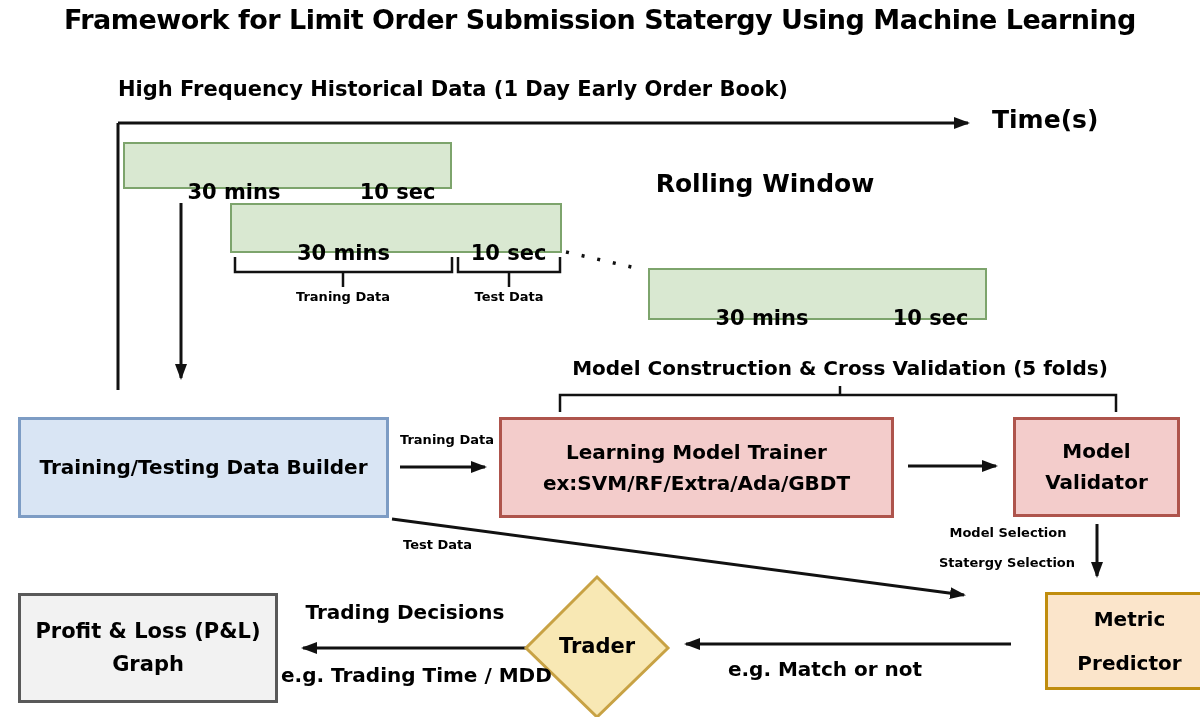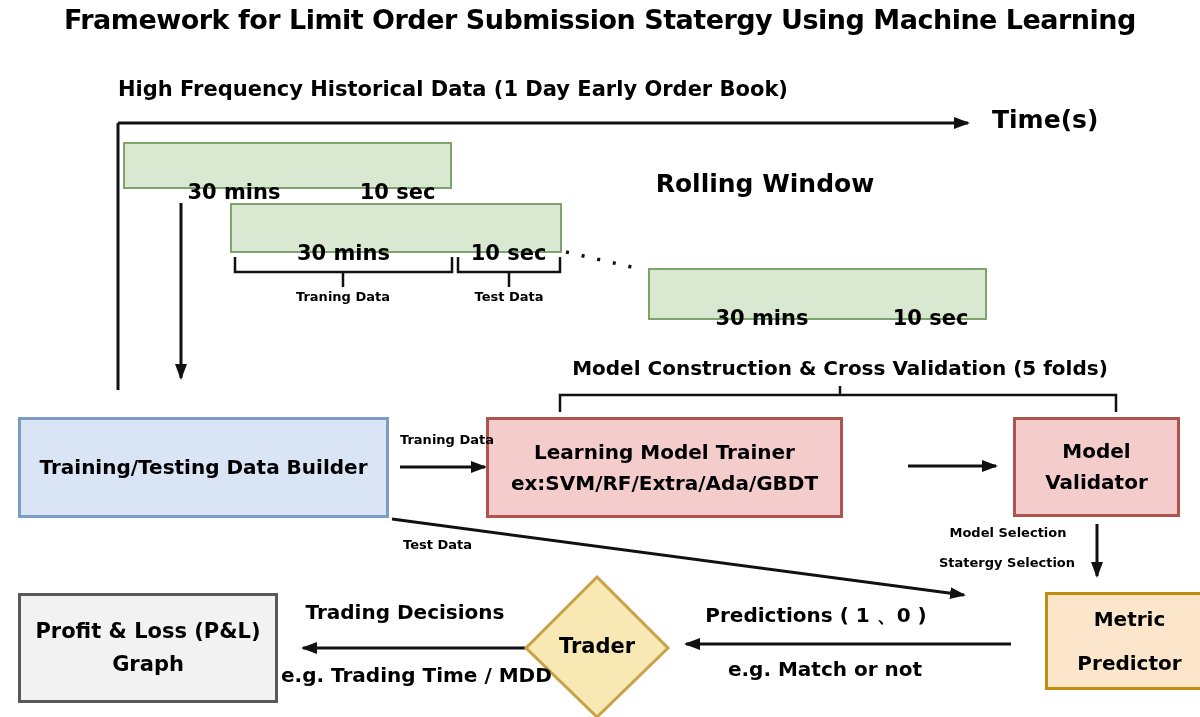--- a/index.html
+++ b/index.html
@@ -108,21 +108,21 @@
 
   <div class="abs lbl-sm center" style="left:263px;top:289px;width:160px;">Traning Data</div>
   <div class="abs lbl-sm center" style="left:429px;top:289px;width:160px;">Test Data</div>
 
   <div class="abs center" style="left:570px;top:356px;width:540px;font-size:20px;font-weight:600;">Model Construction &amp; Cross Validation (5 folds)</div>
 
   <div class="abs pbox blue" style="left:18px;top:417px;width:371px;height:101px;">
     <div>Training/Testing Data Builder</div>
   </div>
 
-  <div class="abs pbox red" style="left:486px;top:417px;width:357px;height:101px;text-align:center;">
+  <div class="abs pbox red" style="left:499px;top:417px;width:395px;height:101px;text-align:center;">
     <div>Learning Model Trainer</div>
     <div>ex:SVM/RF/Extra/Ada/GBDT</div>
   </div>
 
   <div class="abs pbox red" style="left:1013px;top:417px;width:167px;height:100px;">
     <div>Model</div>
     <div>Validator</div>
   </div>
 
   <div class="abs pbox orange" style="left:1045px;top:592px;width:169px;height:98px;gap:13px;">
@@ -134,18 +134,17 @@
     <div>Profit &amp; Loss (P&amp;L)</div>
     <div>Graph</div>
   </div>
 
   <div class="abs center" style="left:547px;top:634px;width:100px;font-size:21px;font-weight:600;">Trader</div>
 
   <div class="abs lbl-sm center" style="left:367px;top:432px;width:160px;">Traning Data</div>
   <div class="abs lbl-sm" style="left:403px;top:537px;">Test Data</div>
   <div class="abs lbl-sm center" style="left:928px;top:525px;width:160px;">Model Selection</div>
   <div class="abs lbl-sm center" style="left:917px;top:555px;width:180px;">Statergy Selection</div>
-  <div class="abs lbl-md center" style="left:686px;top:602px;width:260px;">Predictions ( 1 、0 )</div>
   <div class="abs lbl-md center" style="left:695px;top:657px;width:260px;">e.g. Match or not</div>
   <div class="abs lbl-md center" style="left:295px;top:600px;width:220px;">Trading Decisions</div>
   <div class="abs lbl-md" style="left:281px;top:663px;white-space:nowrap;">e.g. Trading Time / MDD</div>
 
 </div>
 
 </body></html>

